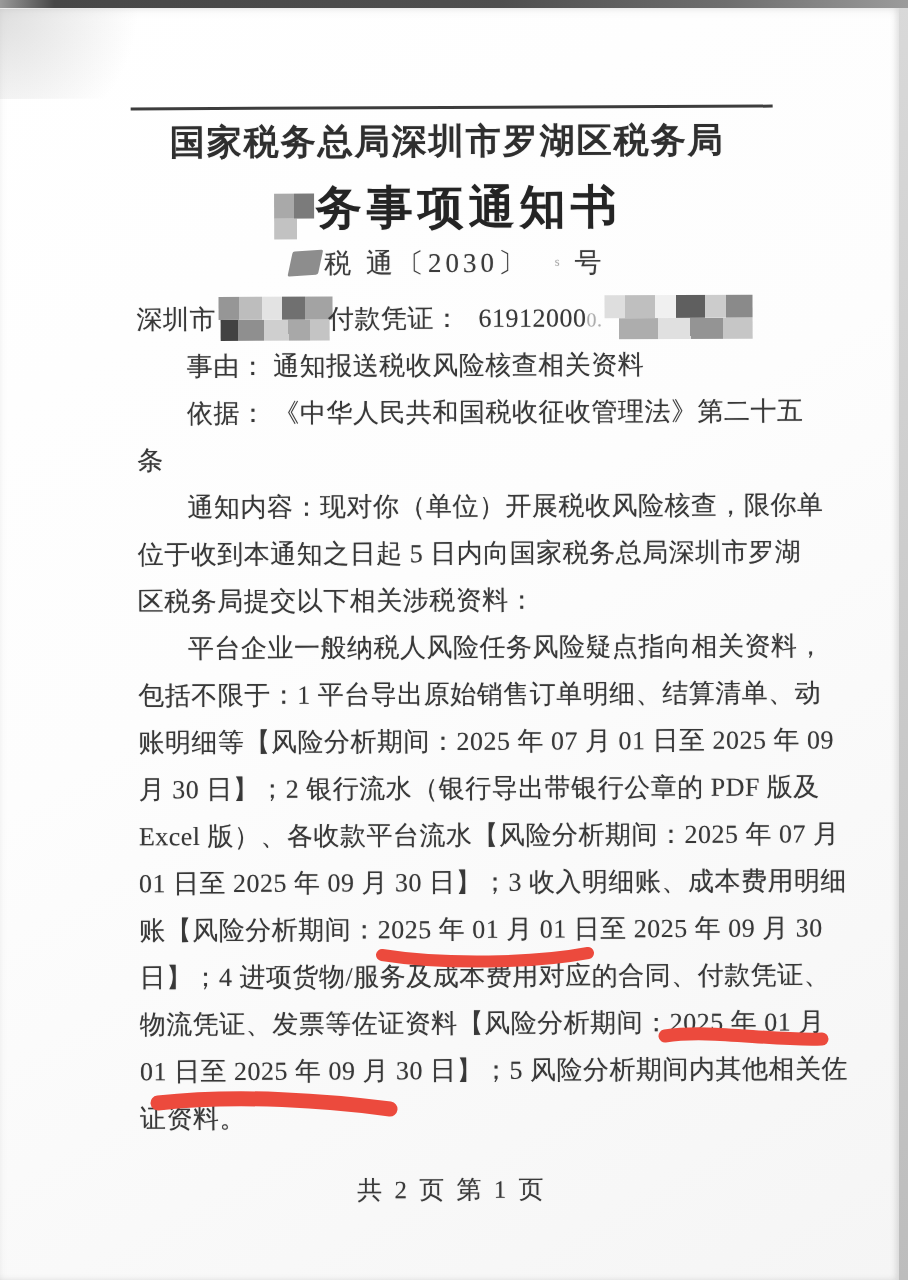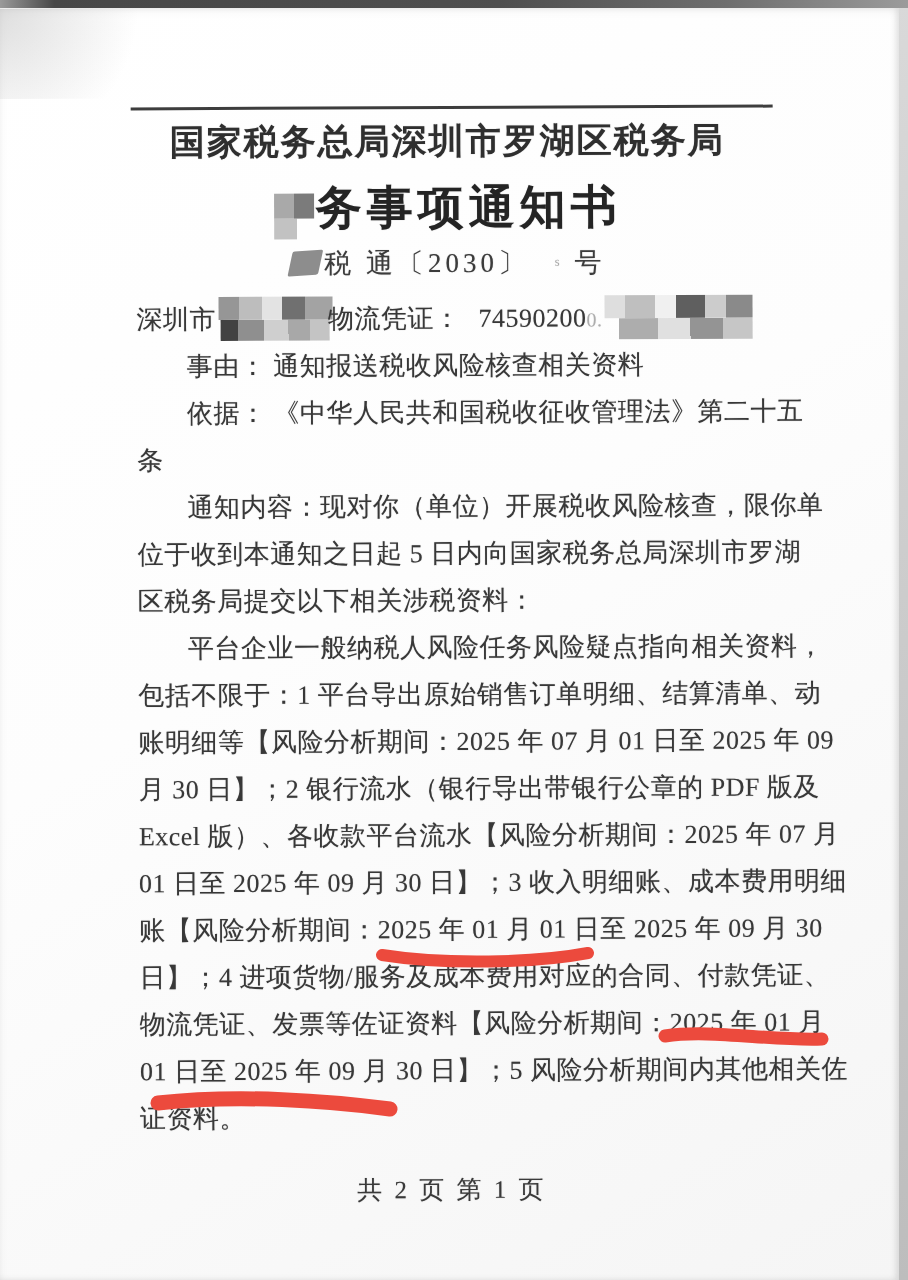--- a/index.html
+++ b/index.html
@@ -119,21 +119,21 @@
         <span class="doc-title-redact"></span>
         <span class="doc-title">务事项通知书</span>
       </div>
 
       <div class="doc-no-row">
         <span class="doc-no-redact"></span><span>税 通〔2030〕</span><span class="doc-no-faint">ˢ</span><span>号</span>
       </div>
 
       <div class="content">
         <div class="line company">
-          <span>深圳市</span><span class="mosaic m1"></span><span>物流凭证：</span><span class="gap"></span><span>74590200</span><span class="faint">0.</span><span class="mosaic m2"></span>
+          <span>深圳市</span><span class="mosaic m1"></span><span>付款凭证：</span><span class="gap"></span><span>61912000</span><span class="faint">0.</span><span class="mosaic m2"></span>
         </div>
 
         <div class="line indent">事由：  通知报送税收风险核查相关资料</div>
         <div class="line indent">依据：  《中华人民共和国税收征收管理法》第二十五</div>
         <div class="line">条</div>
         <div class="line indent">通知内容：现对你（单位）开展税收风险核查，限你单</div>
         <div class="line">位于收到本通知之日起 5 日内向国家税务总局深圳市罗湖</div>
         <div class="line">区税务局提交以下相关涉税资料：</div>
         <div class="line indent">平台企业一般纳税人风险任务风险疑点指向相关资料，</div>
         <div class="line">包括不限于：1 平台导出原始销售订单明细、结算清单、动</div>

